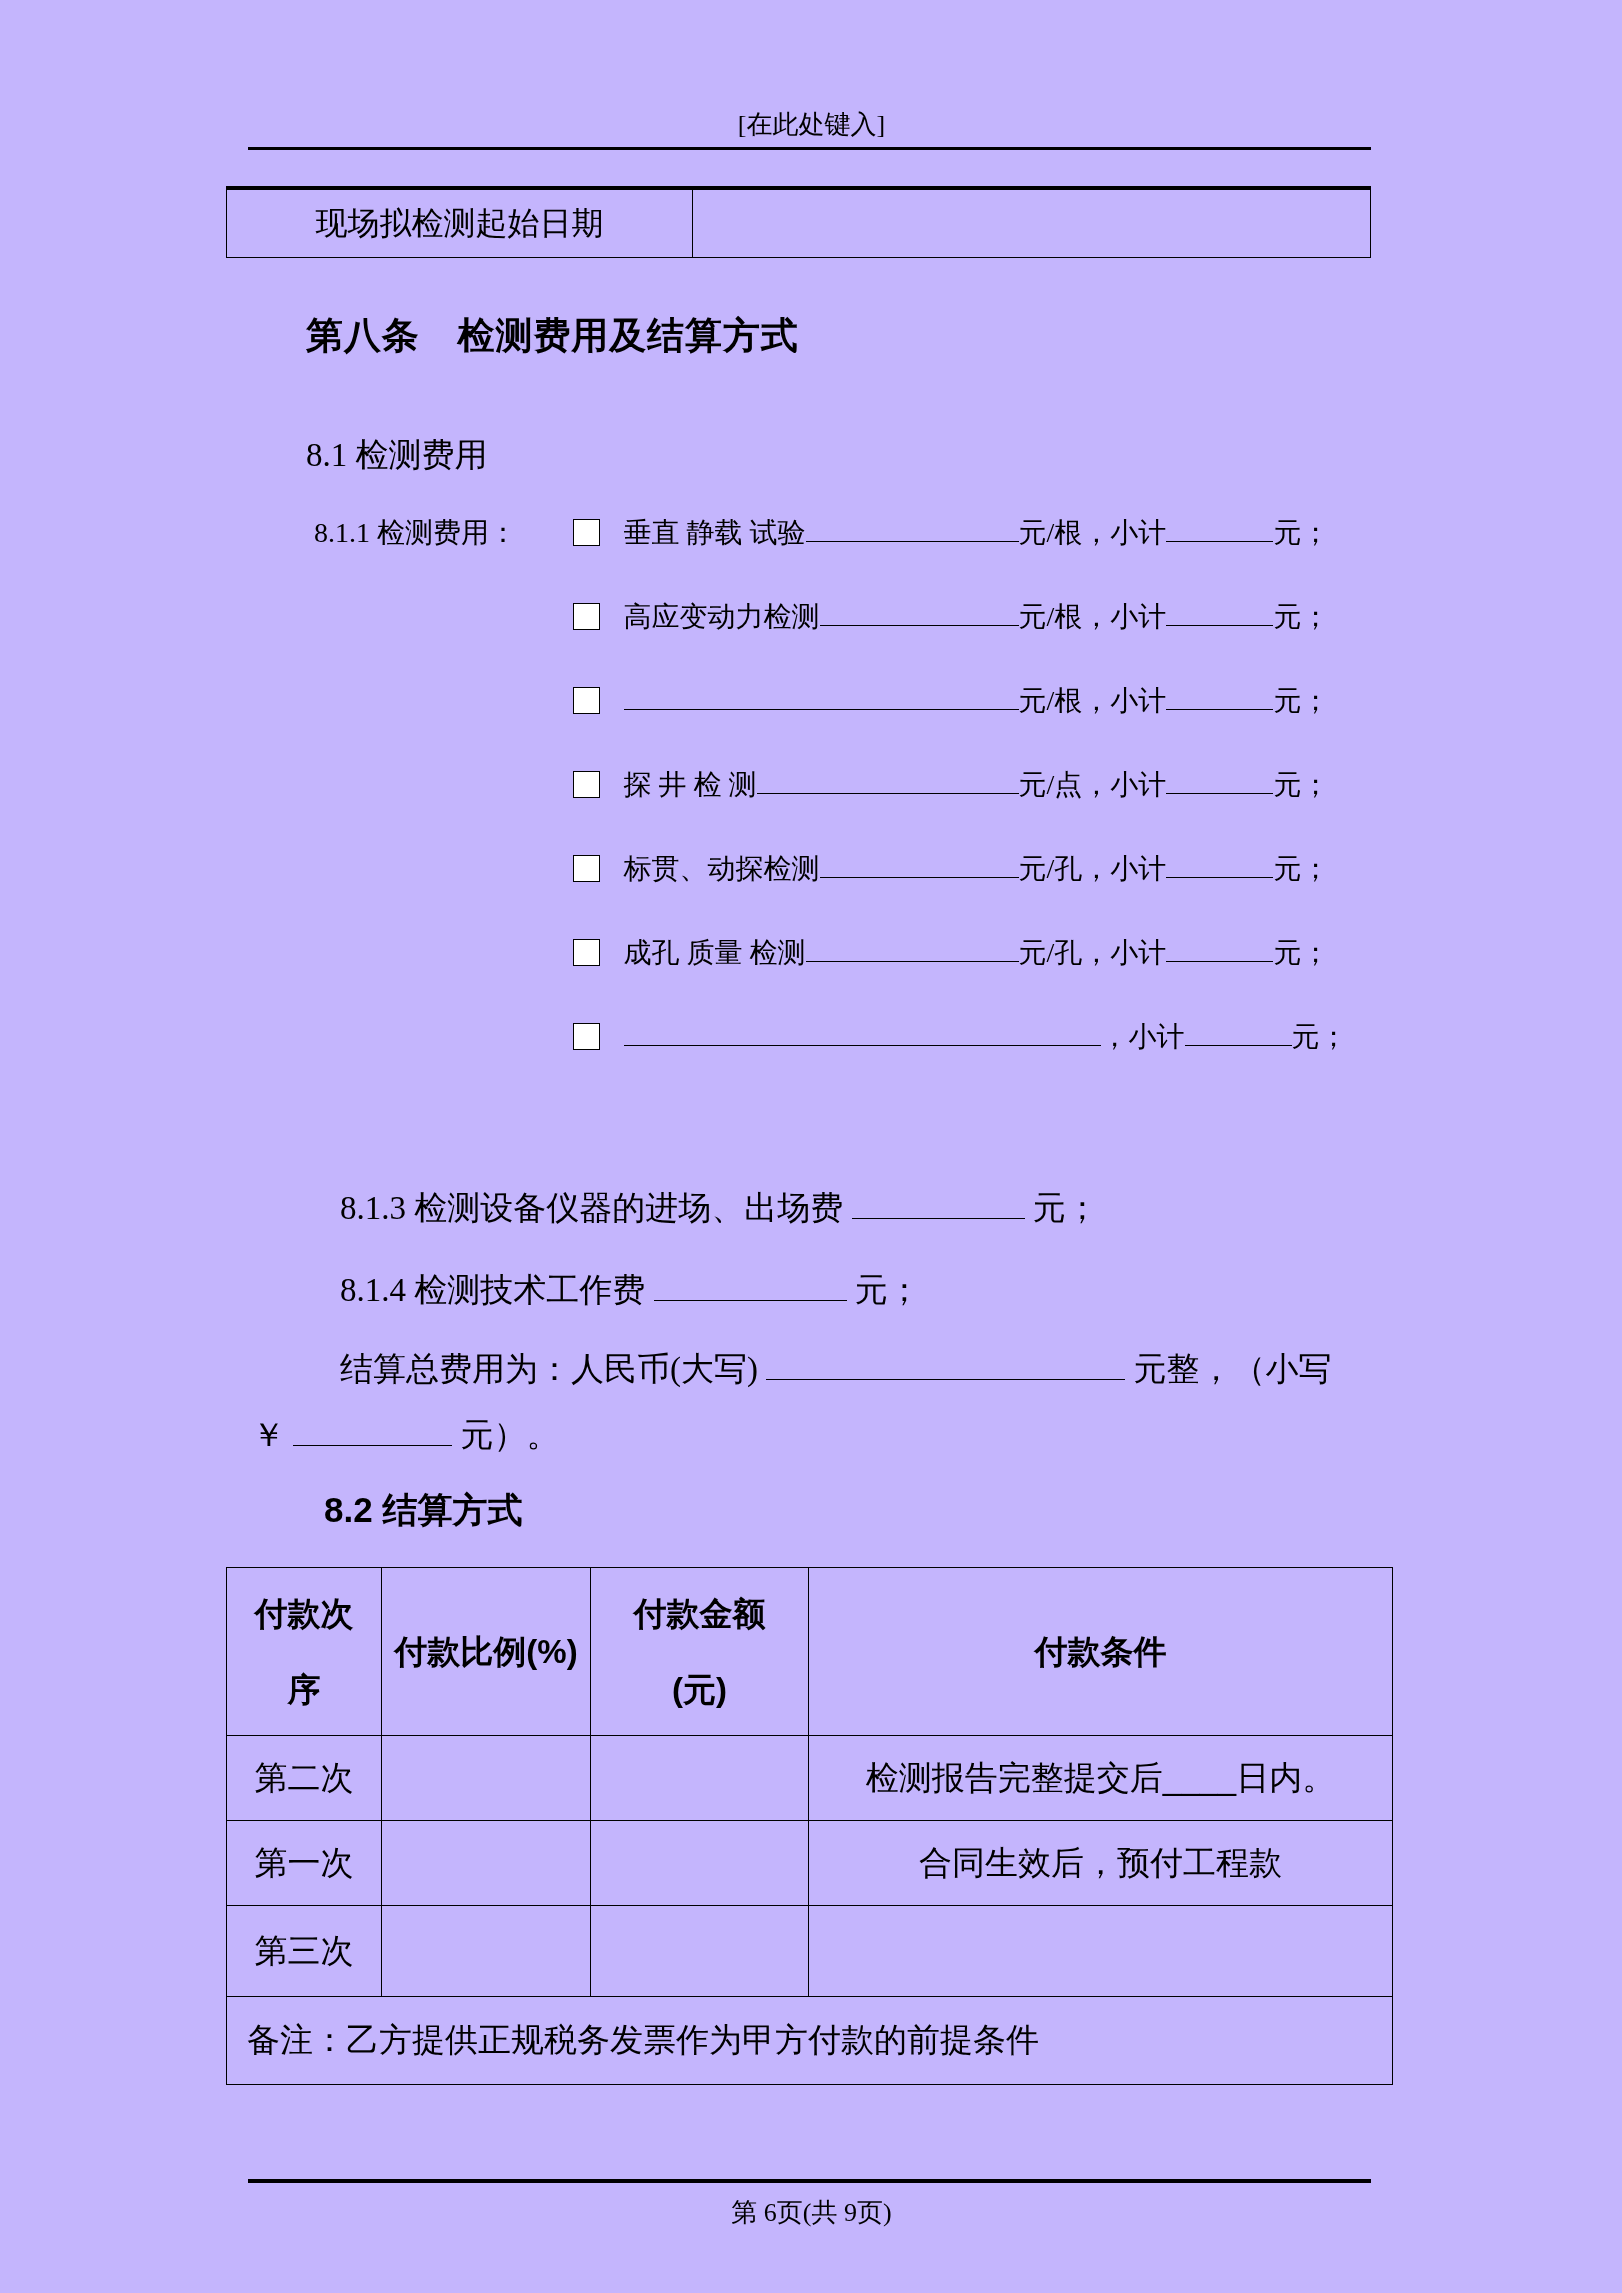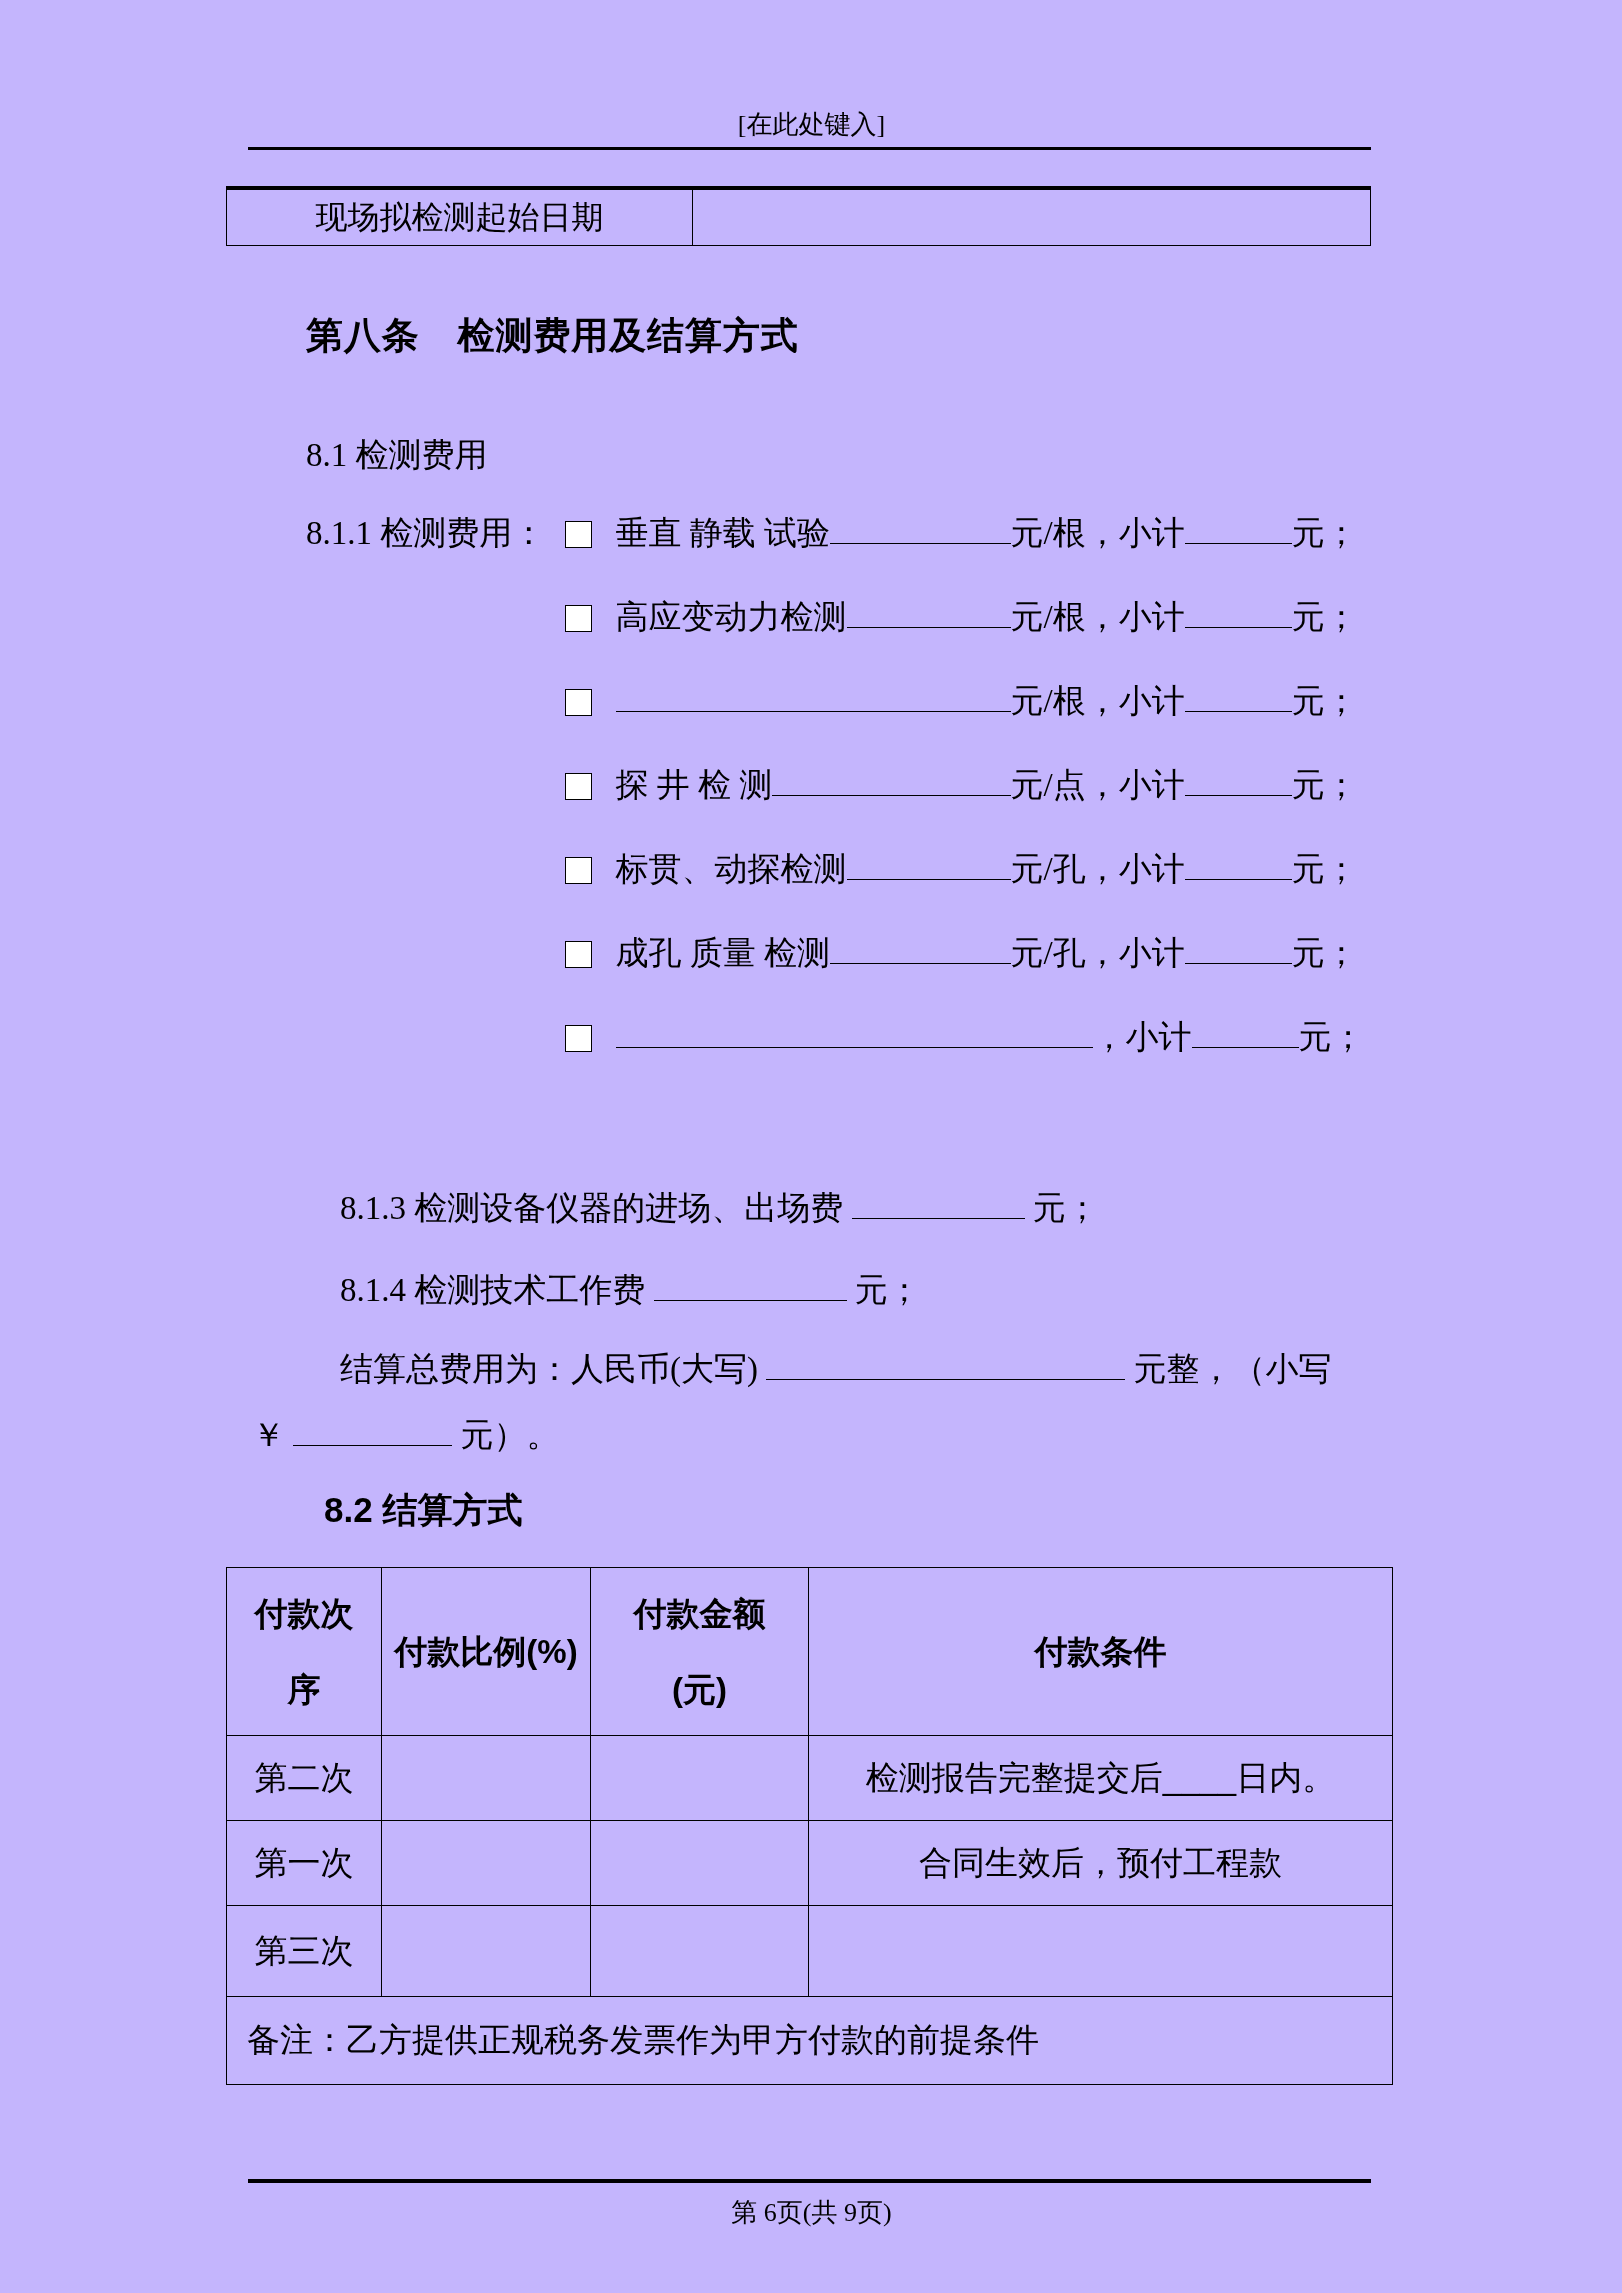--- a/index.html
+++ b/index.html
@@ -16,41 +16,41 @@
   }
   .doc-header {
     position: absolute; top: 107px; left: 0; width: 100%;
     text-align: center; font-size: 26px;
   }
   .header-rule {
     position: absolute; top: 147px; left: 248px; width: 1123px; height: 2.7px;
     background: #000;
   }
   .prev-table {
-    position: absolute; top: 186px; left: 226px; width: 1145px; height: 60px;
+    position: absolute; top: 186px; left: 226px; width: 1145px; height: 72px;
     border: 1.8px solid #000; border-top-width: 4.5px; display: flex;
     font-size: 32px;
   }
   .prev-table .label-cell {
     width: 466px; flex: 0 0 466px; border-right: 1.8px solid #000;
     display: flex; align-items: center; justify-content: center;
   }
   .prev-table .value-cell { flex: 1; }
 
   .sec-title {
     position: absolute; top: 311px; left: 306px;
     font-family: "Liberation Sans", sans-serif; font-weight: bold; font-size: 37px;
     letter-spacing: 0.9px;
   }
   .s81-title {
     position: absolute; top: 433px; left: 306px; font-size: 33px;
   }
 
   .fee-list { position: absolute; top: 491px; left: 306px; width: 1064px; }
-  .fee-row { height: 84px; line-height: 84px; white-space: nowrap; font-size: 33px; }
+  .fee-row { height: 84px; line-height: 84px; white-space: nowrap; font-size: 28px; margin-left: 8px; }
   .fee-prefix { display: inline-block; width: 259px; }
   .checkbox {
     display: inline-block; width: 27px; height: 27px;
     border: 1.8px solid #000; background: #fff;
     margin-right: 23.6px; vertical-align: -3.6px;
   }
   .name-area {
     display: inline-flex; align-items: baseline; width: 395px;
     vertical-align: baseline; white-space: nowrap;
   }

